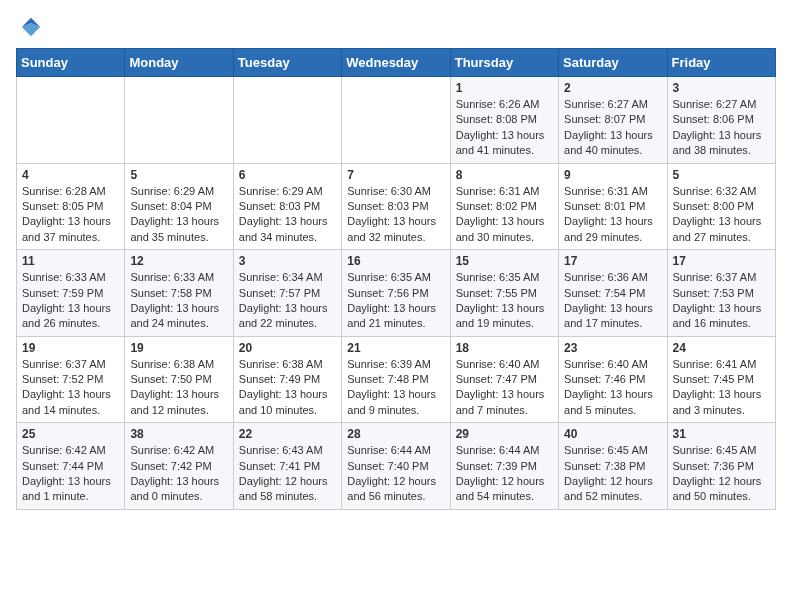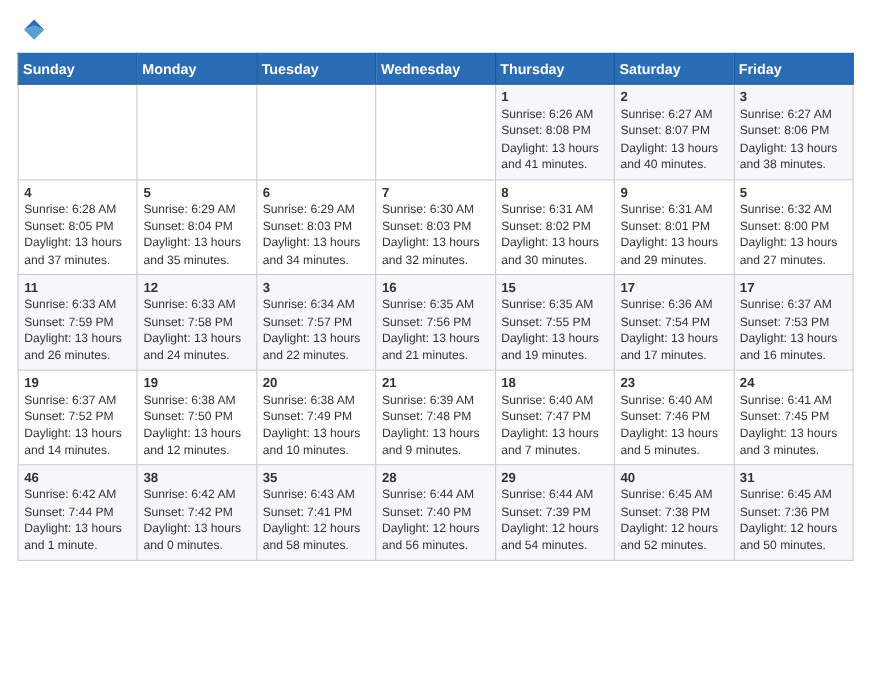--- a/index.html
+++ b/index.html
@@ -234,29 +234,29 @@
           <span class="day-number">23</span>
           <div class="day-info">Sunrise: 6:40 AM<br>Sunset: 7:46 PM<br>Daylight: 13 hours and 5 minutes.</div>
         </td>
         <td>
           <span class="day-number">24</span>
           <div class="day-info">Sunrise: 6:41 AM<br>Sunset: 7:45 PM<br>Daylight: 13 hours and 3 minutes.</div>
         </td>
       </tr>
       <tr>
         <td>
-          <span class="day-number">46</span>
+          <span class="day-number">25</span>
           <div class="day-info">Sunrise: 6:42 AM<br>Sunset: 7:44 PM<br>Daylight: 13 hours and 1 minute.</div>
         </td>
         <td>
           <span class="day-number">38</span>
           <div class="day-info">Sunrise: 6:42 AM<br>Sunset: 7:42 PM<br>Daylight: 13 hours and 0 minutes.</div>
         </td>
         <td>
-          <span class="day-number">35</span>
+          <span class="day-number">22</span>
           <div class="day-info">Sunrise: 6:43 AM<br>Sunset: 7:41 PM<br>Daylight: 12 hours and 58 minutes.</div>
         </td>
         <td>
           <span class="day-number">28</span>
           <div class="day-info">Sunrise: 6:44 AM<br>Sunset: 7:40 PM<br>Daylight: 12 hours and 56 minutes.</div>
         </td>
         <td>
           <span class="day-number">29</span>
           <div class="day-info">Sunrise: 6:44 AM<br>Sunset: 7:39 PM<br>Daylight: 12 hours and 54 minutes.</div>
         </td>

